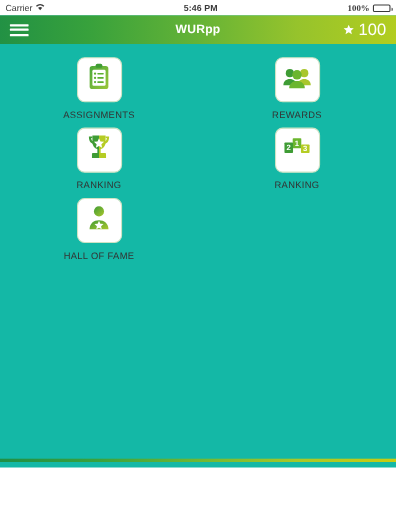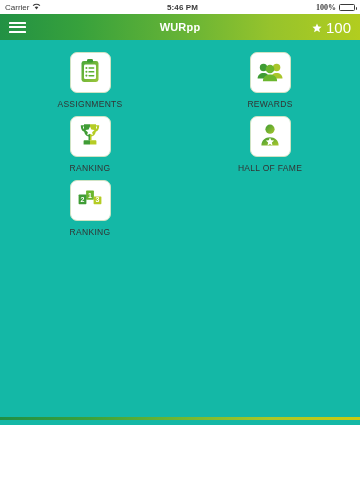--- a/index.html
+++ b/index.html
@@ -295,49 +295,49 @@
             </svg>
           </span>
         </div>
         <div class="tile-label">RANKING</div>
       </div>
 
       <div class="tile">
         <div class="tile-icon-box">
           <span>
             <svg width="28" height="28" viewBox="0 0 28 28">
+              <rect x="10.1" y="5.6" width="7.8" height="9.2" rx="0.7" fill="#6bb62e"></rect>
+              <rect x="2.6" y="9.6" width="7.8" height="9.6" rx="0.7" fill="#3f9c35"></rect>
+              <rect x="17.6" y="11.4" width="7.8" height="7.8" rx="0.7" fill="#b5cc24"></rect>
+              <text x="14" y="12.6" font-family="Liberation Sans, sans-serif" font-size="7" font-weight="bold" text-anchor="middle" fill="#ffffff">1</text>
+              <text x="6.5" y="16.7" font-family="Liberation Sans, sans-serif" font-size="7" font-weight="bold" text-anchor="middle" fill="#ffffff">2</text>
+              <text x="21.5" y="17.4" font-family="Liberation Sans, sans-serif" font-size="7" font-weight="bold" text-anchor="middle" fill="#ffffff">3</text>
+            </svg>
+          </span>
+        </div>
+        <div class="tile-label">RANKING</div>
+      </div>
+
+      <div class="tile">
+        <div class="tile-icon-box">
+          <span>
+            <svg width="28" height="28" viewBox="0 0 28 28">
               <defs>
                 <linearGradient id="gPerson" x1="0" y1="0" x2="1" y2="1">
                   <stop offset="0%" stop-color="#3f9c35"></stop>
                   <stop offset="100%" stop-color="#a9c62c"></stop>
                 </linearGradient>
               </defs>
               <circle cx="14" cy="8.2" r="4.6" fill="url(#gPerson)"></circle>
               <path d="M5.4 24.4 c0-5.2 3.9-8.2 8.6-8.2 s8.6 3 8.6 8.2 z" fill="url(#gPerson)"></path>
               <polygon points="14,16.6 15.2,19.3 18.1,19.6 15.9,21.6 16.5,24.5 14,23 11.5,24.5 12.1,21.6 9.9,19.6 12.8,19.3" fill="#ffffff"></polygon>
             </svg>
           </span>
         </div>
         <div class="tile-label">HALL OF FAME</div>
       </div>
 
-      <div class="tile">
-        <div class="tile-icon-box">
-          <span>
-            <svg width="28" height="28" viewBox="0 0 28 28">
-              <rect x="10.1" y="5.6" width="7.8" height="9.2" rx="0.7" fill="#6bb62e"></rect>
-              <rect x="2.6" y="9.6" width="7.8" height="9.6" rx="0.7" fill="#3f9c35"></rect>
-              <rect x="17.6" y="11.4" width="7.8" height="7.8" rx="0.7" fill="#b5cc24"></rect>
-              <text x="14" y="12.6" font-family="Liberation Sans, sans-serif" font-size="7" font-weight="bold" text-anchor="middle" fill="#ffffff">1</text>
-              <text x="6.5" y="16.7" font-family="Liberation Sans, sans-serif" font-size="7" font-weight="bold" text-anchor="middle" fill="#ffffff">2</text>
-              <text x="21.5" y="17.4" font-family="Liberation Sans, sans-serif" font-size="7" font-weight="bold" text-anchor="middle" fill="#ffffff">3</text>
-            </svg>
-          </span>
-        </div>
-        <div class="tile-label">RANKING</div>
-      </div>
-
     </div>
   </div>
 
   <div class="bottom-bar"></div>
 
 </div>
 
 </body></html>

